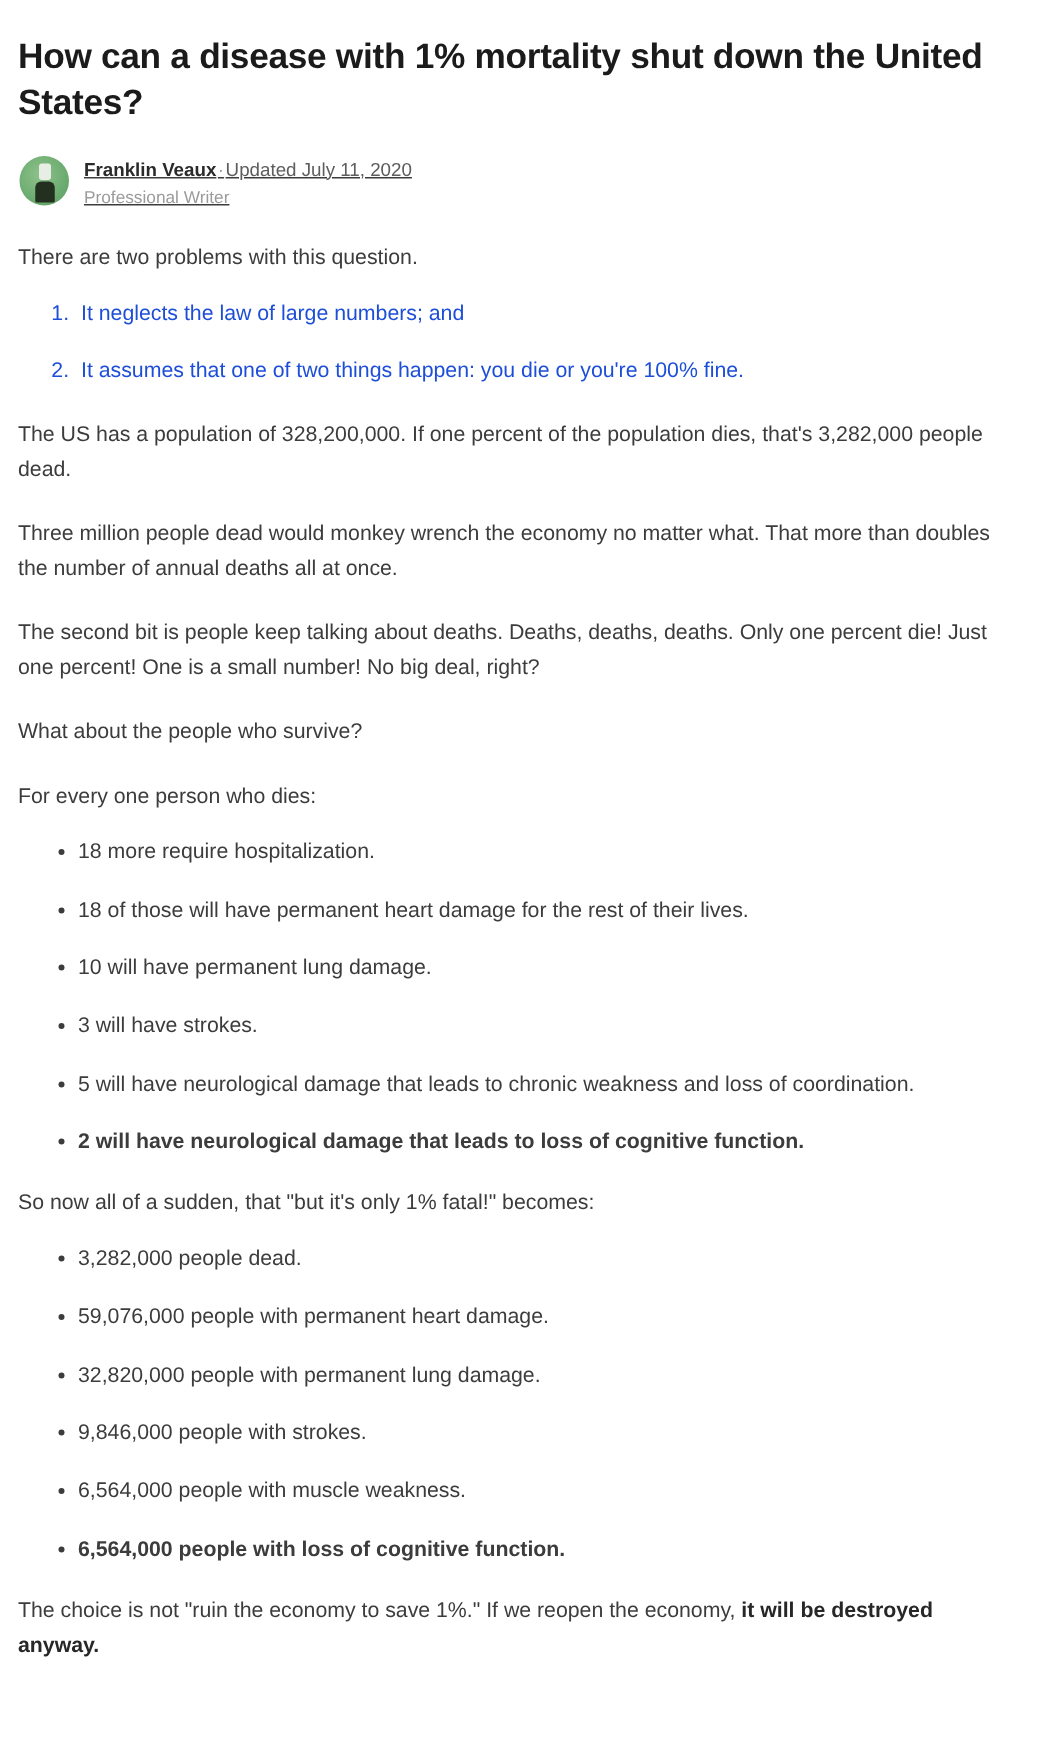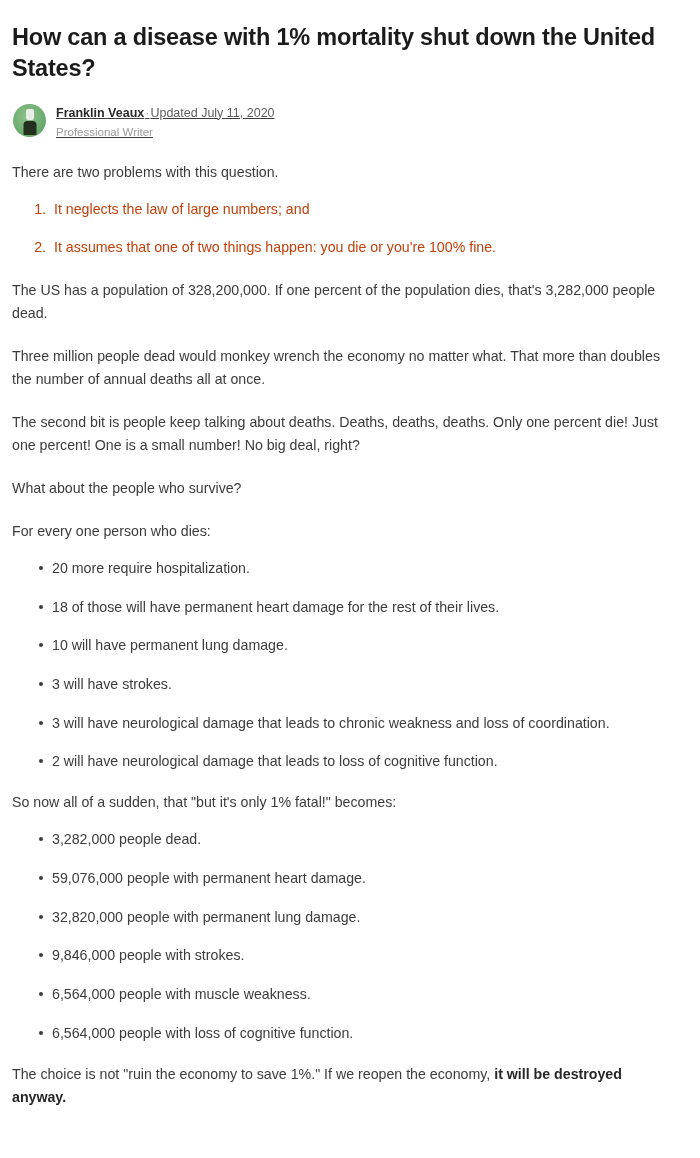--- a/index.html
+++ b/index.html
@@ -98,21 +98,21 @@
     padding: 0 6px 0 0;
   }
   p.para.tight {
     margin-bottom: 14px;
   }
   ol.numbered {
     margin: 0 0 20px 0;
     padding-left: 38px;
     font-size: 14.2px;
     line-height: 1.62;
-    color: #c2410c;
+    color: #1d4ed8;
   }
   ol.numbered li {
     margin-bottom: 15px;
     padding-left: 4px;
   }
   ol.numbered li:last-child {
     margin-bottom: 0;
   }
   ul.bulleted {
     margin: 0 0 18px 0;
@@ -122,20 +122,21 @@
     color: #3c3c3c;
     list-style: none;
   }
   ul.bulleted li {
     margin-bottom: 16px;
     position: relative;
     padding-right: 30px;
   }
   ul.bulleted li:last-child {
     margin-bottom: 0;
+    font-weight: bold;
   }
   ul.bulleted li::before {
     content: "";
     position: absolute;
     left: -13px;
     top: 9px;
     width: 4px;
     height: 4px;
     border-radius: 50%;
     background: #3c3c3c;
@@ -179,25 +180,25 @@
 
   <p class="para">Three million people dead would monkey wrench the economy no matter what. That more than doubles the number of annual deaths all at once.</p>
 
   <p class="para">The second bit is people keep talking about deaths. Deaths, deaths, deaths. Only one percent die! Just one percent! One is a small number! No big deal, right?</p>
 
   <p class="para">What about the people who survive?</p>
 
   <p class="para tight">For every one person who dies:</p>
 
   <ul class="bulleted list-block">
-    <li>20 more require hospitalization.</li>
+    <li>18 more require hospitalization.</li>
     <li>18 of those will have permanent heart damage for the rest of their lives.</li>
     <li>10 will have permanent lung damage.</li>
     <li>3 will have strokes.</li>
-    <li>3 will have neurological damage that leads to chronic weakness and loss of coordination.</li>
+    <li>5 will have neurological damage that leads to chronic weakness and loss of coordination.</li>
     <li>2 will have neurological damage that leads to loss of cognitive function.</li>
   </ul>
 
   <p class="para tight">So now all of a sudden, that "but it's only 1% fatal!" becomes:</p>
 
   <ul class="bulleted list-block">
     <li>3,282,000 people dead.</li>
     <li>59,076,000 people with permanent heart damage.</li>
     <li>32,820,000 people with permanent lung damage.</li>
     <li>9,846,000 people with strokes.</li>

